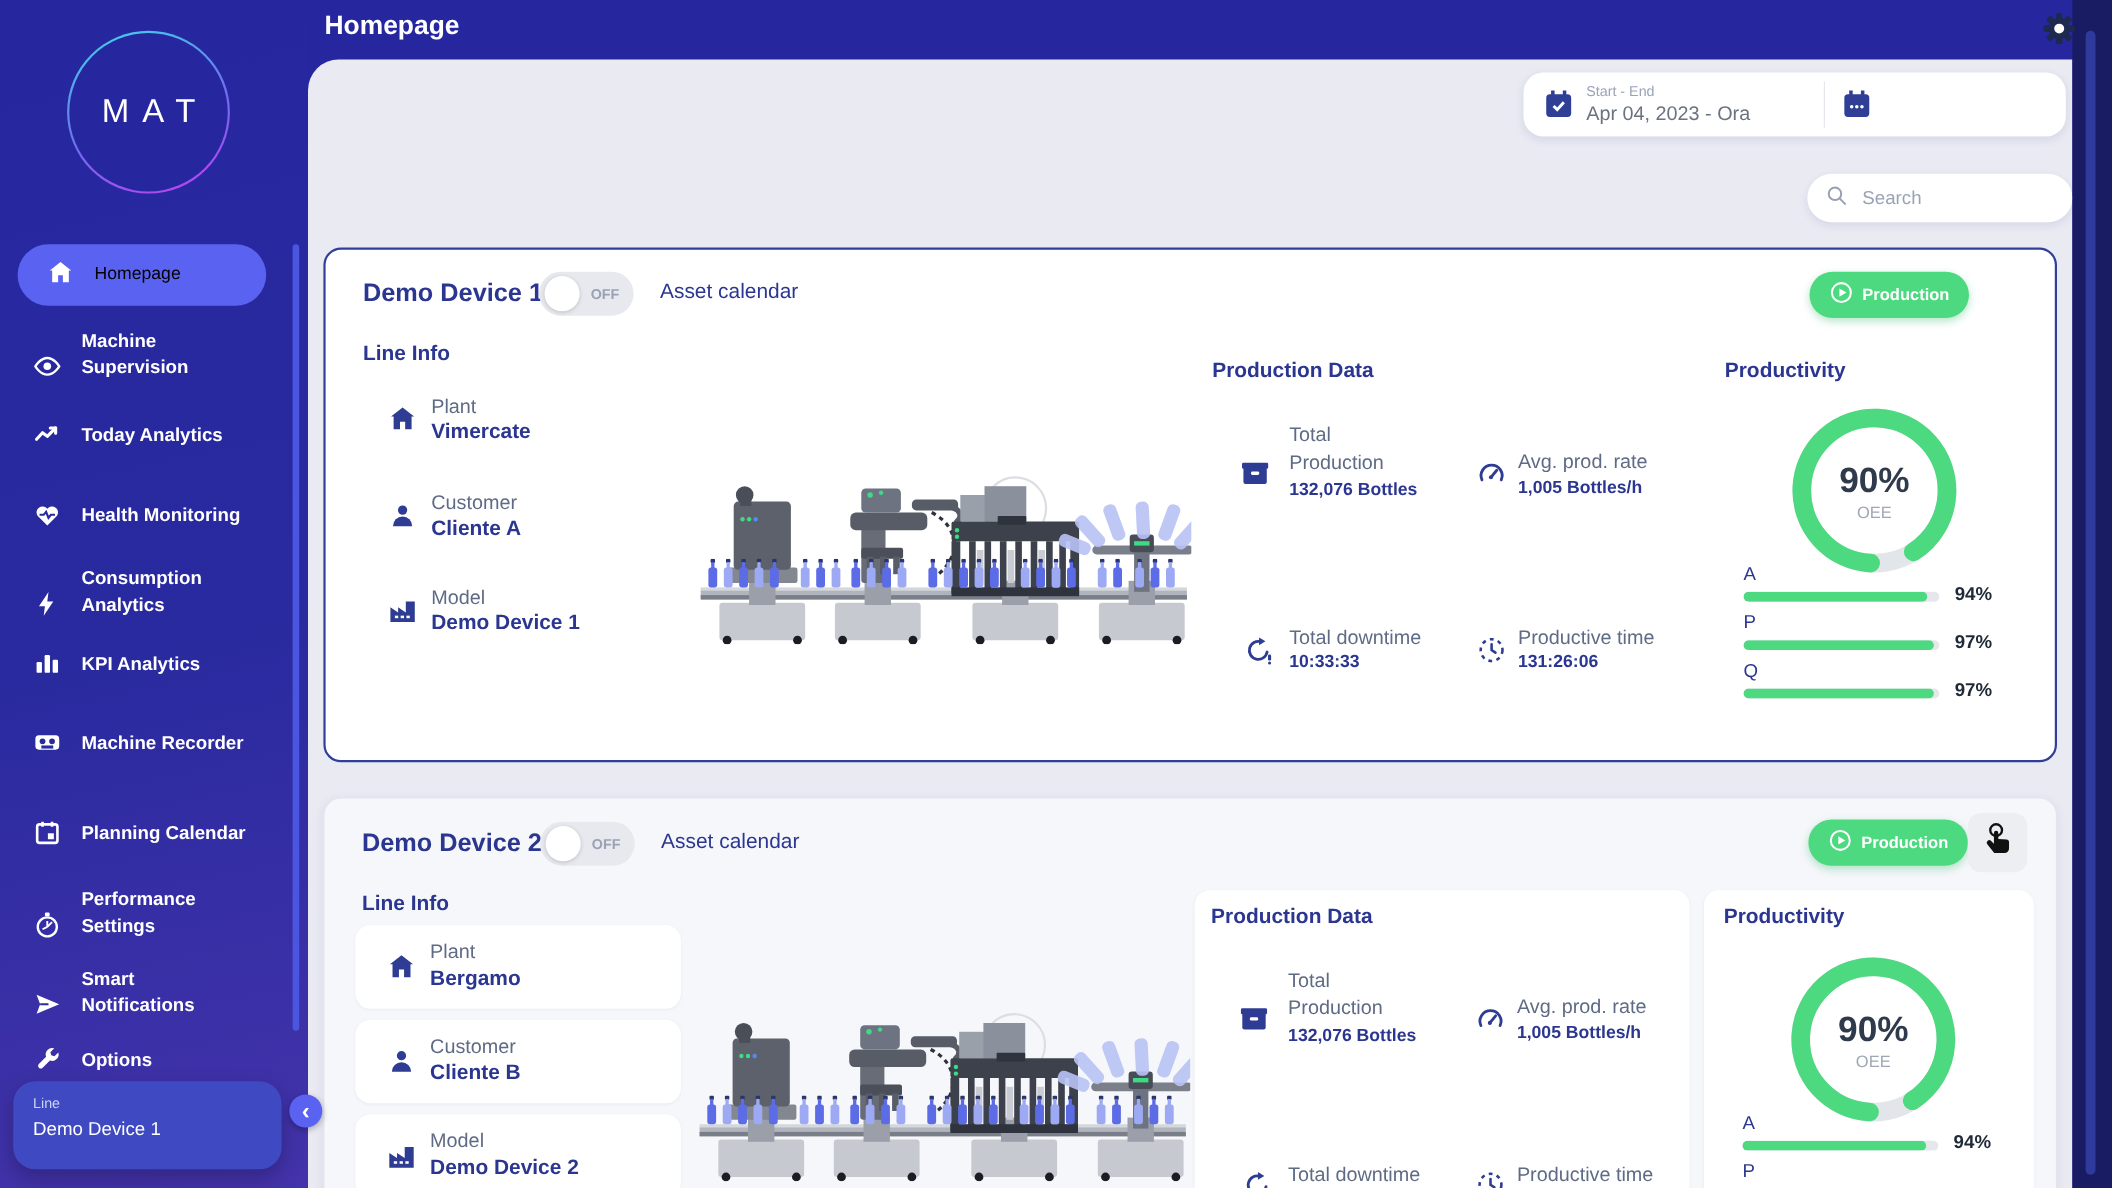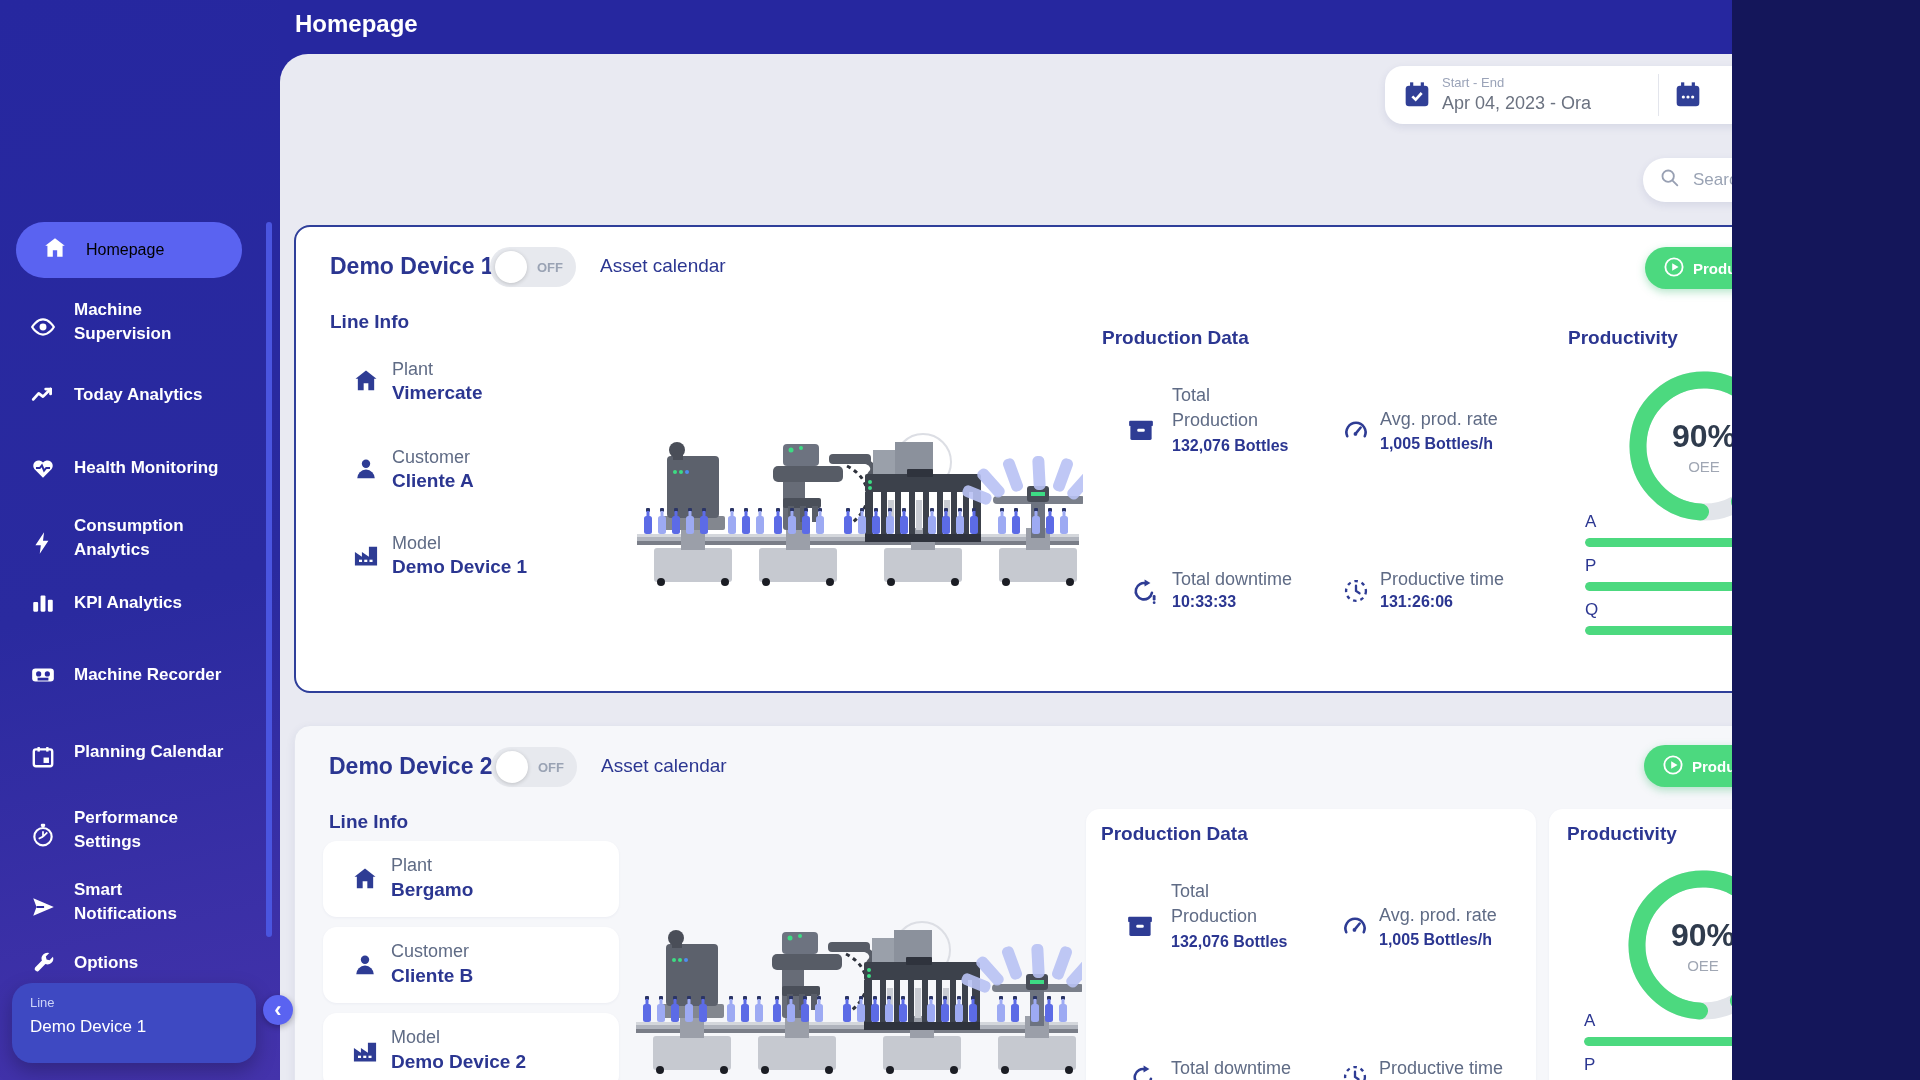--- a/index.html
+++ b/index.html
@@ -1,23 +1,23 @@
 <!DOCTYPE html>
 <html><head>
 <meta charset="utf-8">
 <style>
   html,body{margin:0;padding:0;background:#14165a;font-family:"Liberation Sans",sans-serif;}
-  .app{position:relative;width:1732px;height:1080px;overflow:hidden;background:#26279f;}
+  .app{position:relative;width:1920px;height:1080px;overflow:hidden;background:#26279f;}
   .abs{position:absolute;}
   
   .sidebar{left:0;top:0;width:280px;height:1080px;background:linear-gradient(168deg,#26279f 0%,#2a2a9f 55%,#4433ab 100%);z-index:10;}
   .logo-ring{left:61px;top:28px;width:148px;height:148px;border-radius:50%;background:linear-gradient(160deg,#3fd9e8,#6f6cf0 55%,#c43df0);padding:2px;box-sizing:border-box;}
   .logo-inner{width:100%;height:100%;border-radius:50%;background:#26279f;display:flex;align-items:center;justify-content:center;}
   .logo-text{color:#fff;font-size:30px;font-weight:300;letter-spacing:12px;padding-left:12px;}
-  .nav-item{display:flex;align-items:center;gap:18px;color:#fff;font-weight:bold;font-size:17px;line-height:24px;cursor:pointer;}
+  .nav-item{display:flex;align-items:flex-end;gap:18px;color:#fff;font-weight:bold;font-size:17px;line-height:24px;cursor:pointer;}
   .nav-item .ic{width:26px;height:26px;flex:0 0 26px;}
   .nav-active{left:16px;top:222px;width:226px;height:56px;background:#5a63f1;border-radius:28px;display:flex;align-items:center;z-index:1;}
   .w2{width:150px;}
   .side-thumb{left:266px;top:222px;width:6px;height:715px;border-radius:3px;background:#4a55e0;}
   .tooltip{left:12px;top:983px;width:244px;height:80px;background:#3e49c2;border-radius:20px;box-shadow:0 8px 20px rgba(0,0,0,.25);z-index:12;}
   .tooltip .t1{position:absolute;left:18px;top:12px;font-size:13px;color:#ccd3f8;}
   .tooltip .t2{position:absolute;left:18px;top:34px;font-size:17px;color:#fff;}
   .collapse-btn{left:263px;top:995px;width:30px;height:30px;border-radius:50%;background:#5a63f1;color:#fff;display:flex;align-items:center;justify-content:center;font-size:22px;font-weight:bold;z-index:20;box-shadow:0 2px 6px rgba(0,0,0,.3);cursor:pointer;line-height:26px;}
   
   .page-title{left:295px;top:10px;color:#fff;font-size:24px;font-weight:bold;z-index:5;}
@@ -198,20 +198,25 @@
 
 <div class="app">
 
   <div class="abs page-title">Homepage</div>
 
   <div class="abs panel"></div>
   <div class="abs right-rail"></div>
   <div class="abs rail-thumb"></div>
 
   <div class="abs sidebar">
+    <div class="abs logo-ring">
+      <div class="logo-inner">
+          <span class="logo-text">MAT</span>
+        </div>
+    </div>
 
     <div class="abs nav-active">
       <span class="ic" style="margin-left:26px">
         <svg viewBox="0 0 24 24" width="26" height="26">
             <path d="M12 3 3 10h2v10h5v-6h4v6h5V10h2z" fill="#fff"></path>
           </svg>
       </span>
       <span style="margin-left:18px">Homepage</span>
     </div>
 

